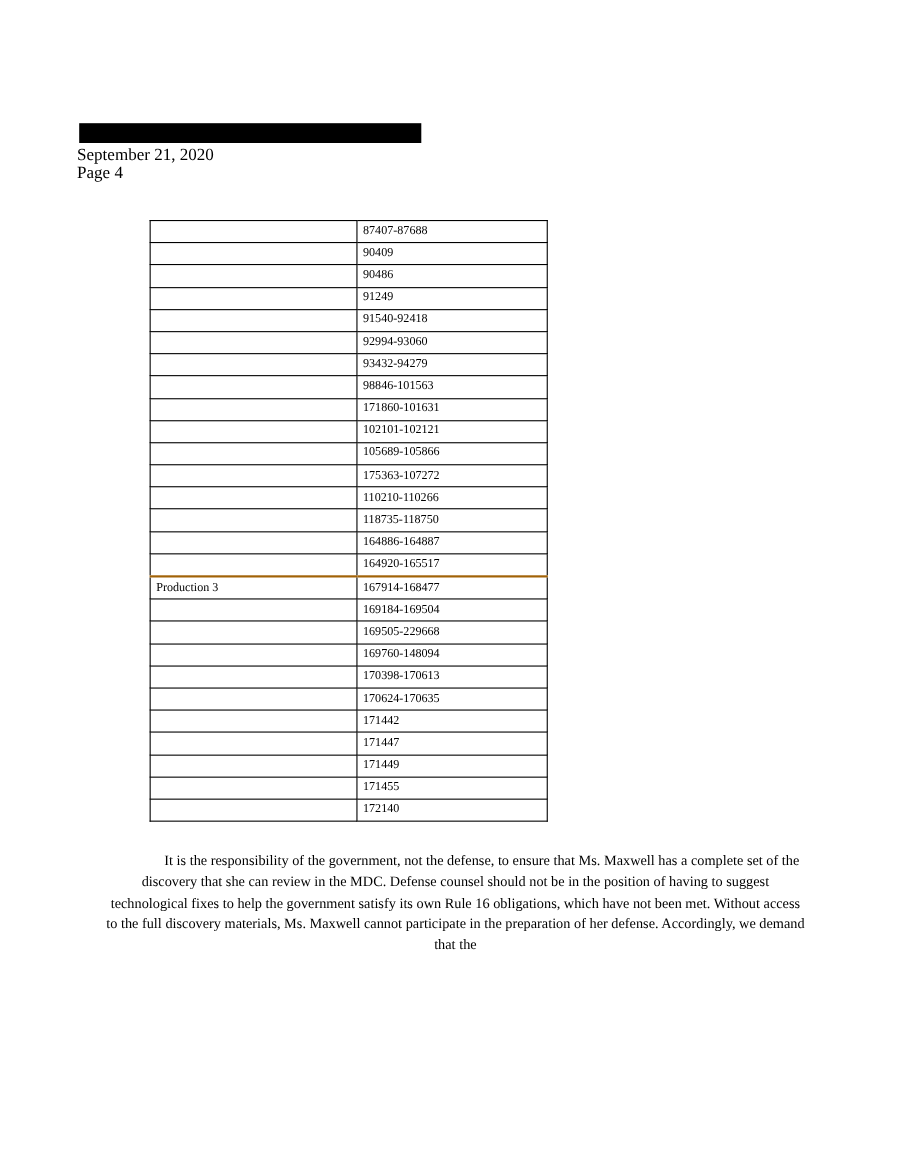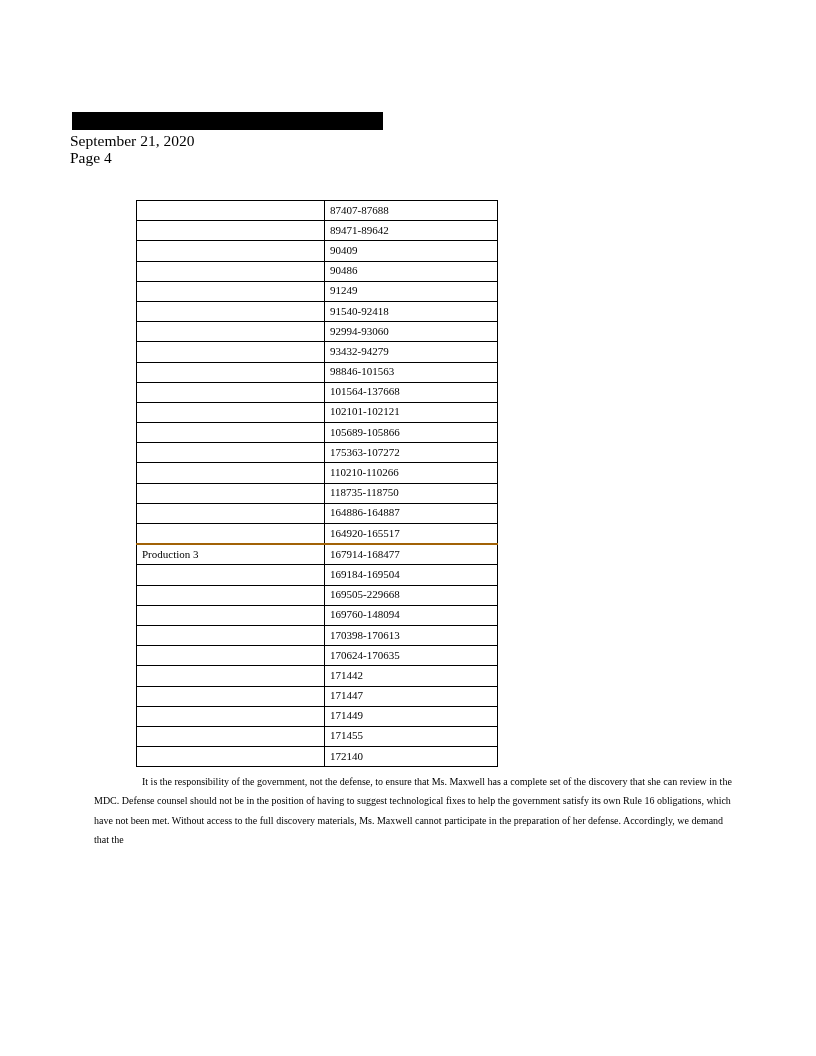--- a/index.html
+++ b/index.html
@@ -68,23 +68,23 @@
     width: 167px;
   }
   tr.thick-bottom td {
     border-bottom: 2px solid #a16207;
   }
   .body-text {
     position: absolute;
     left: 94px;
     top: 772px;
     width: 640px;
-    font-size: 10px;
+    font-size: 13px;
     line-height: 19.3px;
-    text-align: left;
+    text-align: center;
   }
   .body-text p {
     margin: 0;
     text-indent: 48px;
   }
 </style>
 </head>
 <body>
 
 <div class="page">
@@ -98,24 +98,20 @@
 
   <div class="table-wrap">
     <table class="prod-table">
       <tbody>
           <tr>
             <td class="col-label"></td>
             <td class="col-range">87407-87688</td>
           </tr>
           <tr>
             <td class="col-label"></td>
-            <td class="col-range">89471-89642</td>
-          </tr>
-          <tr>
-            <td class="col-label"></td>
             <td class="col-range">90409</td>
           </tr>
           <tr>
             <td class="col-label"></td>
             <td class="col-range">90486</td>
           </tr>
           <tr>
             <td class="col-label"></td>
             <td class="col-range">91249</td>
           </tr>
@@ -130,21 +126,21 @@
           <tr>
             <td class="col-label"></td>
             <td class="col-range">93432-94279</td>
           </tr>
           <tr>
             <td class="col-label"></td>
             <td class="col-range">98846-101563</td>
           </tr>
           <tr>
             <td class="col-label"></td>
-            <td class="col-range">101564-137668</td>
+            <td class="col-range">171860-101631</td>
           </tr>
           <tr>
             <td class="col-label"></td>
             <td class="col-range">102101-102121</td>
           </tr>
           <tr>
             <td class="col-label"></td>
             <td class="col-range">105689-105866</td>
           </tr>
           <tr>

